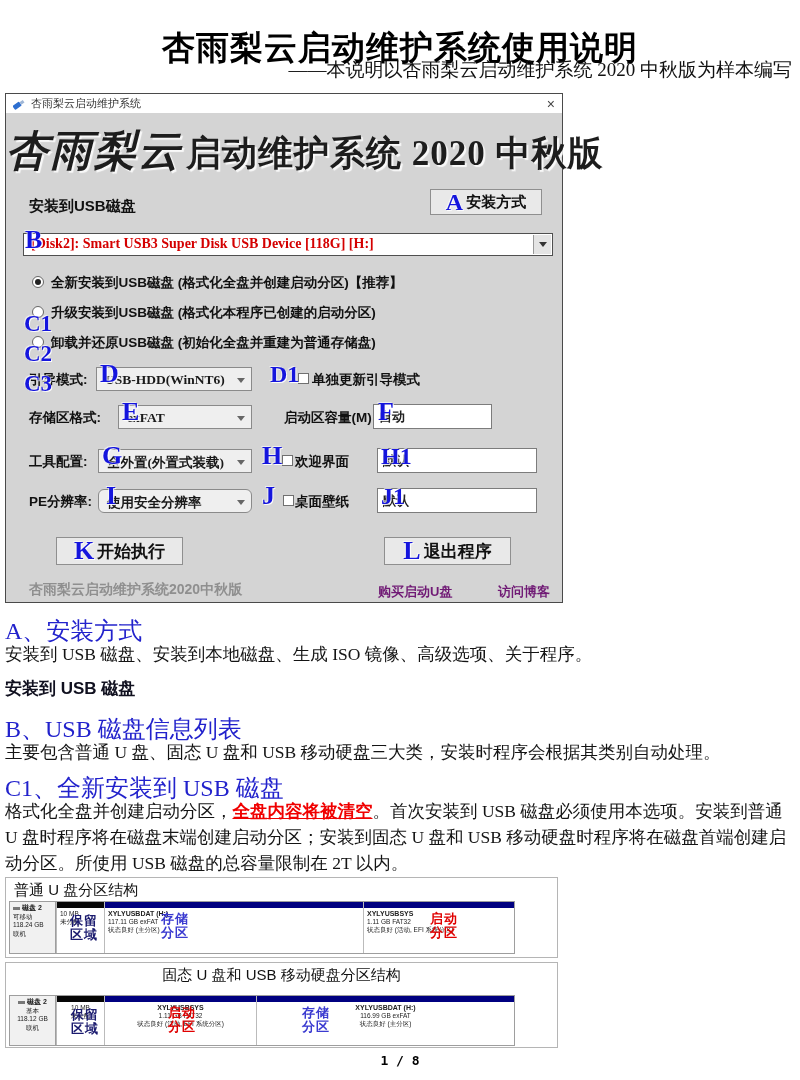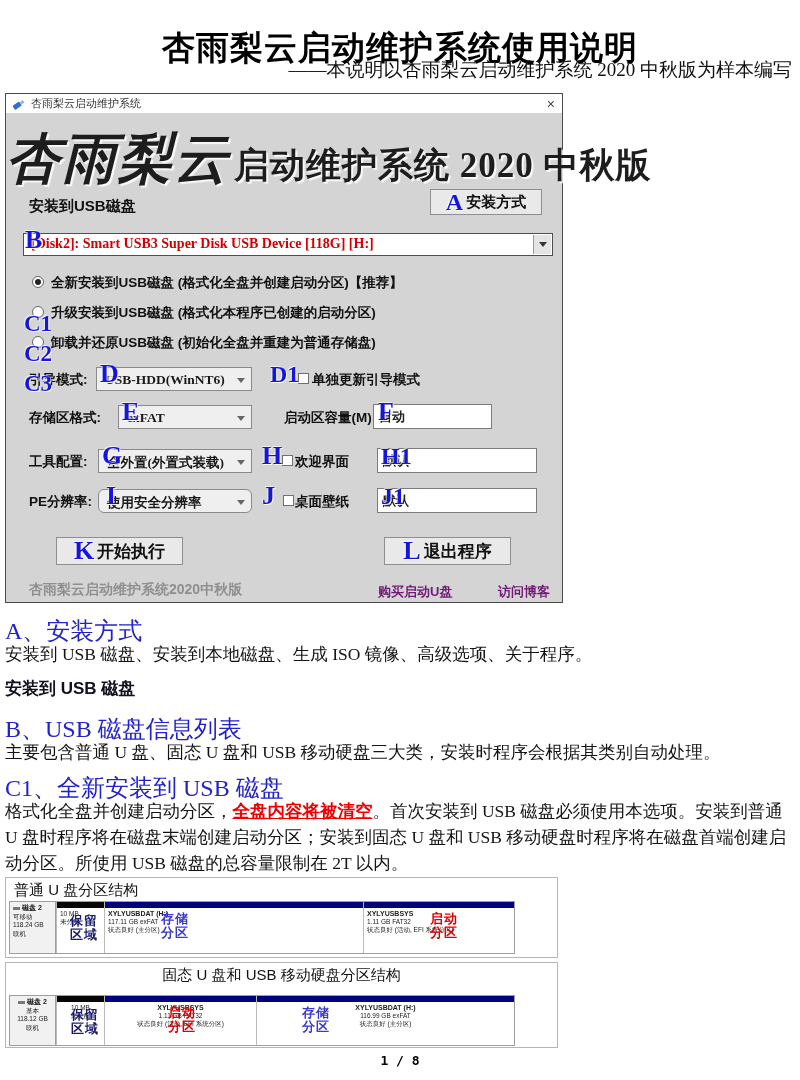--- a/index.html
+++ b/index.html
@@ -20,21 +20,21 @@
   
   .appwin{position:absolute;left:5px;top:93px;width:558px;height:510px;box-sizing:border-box;
           border:1px solid #4a4a4a;background:#d4d4d4;}
   .titlebar{height:19px;background:#fff;display:flex;align-items:center;gap:5px;padding:0 7px;
             font-family:"Liberation Sans",sans-serif;font-size:11px;color:#333;}
   .tb-close{margin-left:auto;font-size:14px;line-height:14px;color:#444;cursor:default;}
   .appbody{position:absolute;left:0;top:19px;right:0;bottom:0;}
 
   .banner{position:absolute;left:0;right:0;top:10px;text-align:center;white-space:nowrap;color:#1d1d1d;
           text-shadow:2px 2px 1px rgba(255,255,255,.85);}
-  .banner .callig{font-family:"Liberation Serif",serif;font-style:italic;font-weight:bold;font-size:54px;letter-spacing:2px;}
+  .banner .callig{font-family:"Liberation Serif",serif;font-style:italic;font-weight:bold;font-size:42px;letter-spacing:2px;}
   .banner .brest{font-family:"Liberation Serif",serif;font-weight:bold;font-size:35px;letter-spacing:1px;}
 
   .seclabel{position:absolute;left:23px;top:84px;font-family:"Liberation Sans",sans-serif;
             font-weight:bold;font-size:15px;color:#111;}
 
   .btn{position:absolute;display:flex;align-items:center;justify-content:center;box-sizing:border-box;
        background:#e9e9e9;border:1px solid #8f8f8f;font-family:"Liberation Sans",sans-serif;font-weight:bold;color:#111;}
   .btn .tag{position:static;margin-right:3px;}
   .btn-a{left:424px;top:76px;width:112px;height:26px;font-size:15px;}
   .btn-k{left:50px;top:424px;width:127px;height:28px;font-size:17px;}

